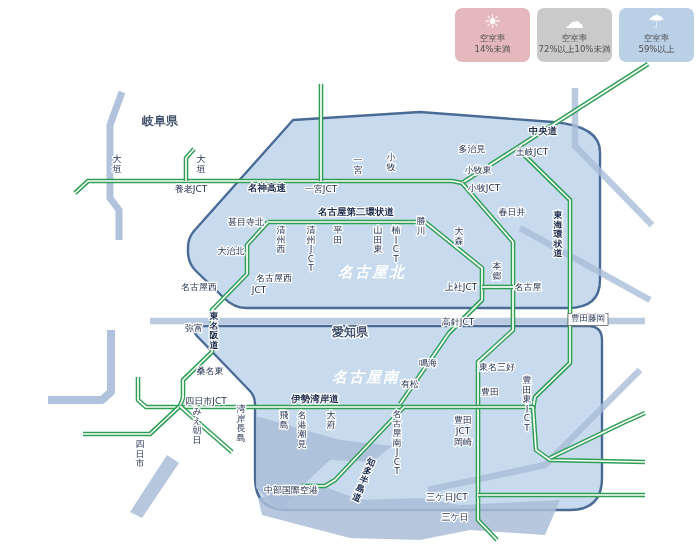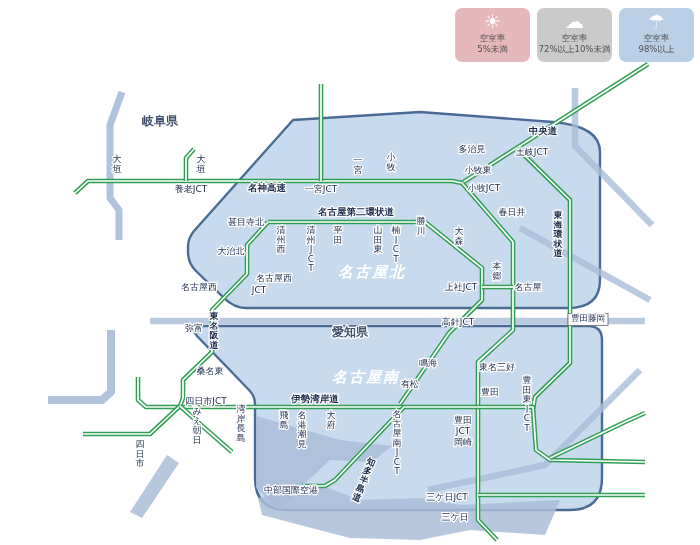--- a/index.html
+++ b/index.html
@@ -128,26 +128,26 @@
         <text x="397" y="417" font-size="9" fill="#1c2b4c" text-anchor="middle" font-family="&quot;DejaVu Sans&quot;,sans-serif" stroke="#ffffff" stroke-width="2.6" paint-order="stroke" stroke-linejoin="round"><tspan x="397">名</tspan><tspan x="397" dy="9.5">古</tspan><tspan x="397" dy="9.5">屋</tspan><tspan x="397" dy="9.5">南</tspan><tspan x="397" dy="9.5">J</tspan><tspan x="397" dy="9.5">C</tspan><tspan x="397" dy="9.5">T</tspan></text>
         <text x="527" y="383" font-size="9" fill="#1c2b4c" text-anchor="middle" font-family="&quot;DejaVu Sans&quot;,sans-serif" stroke="#ffffff" stroke-width="2.6" paint-order="stroke" stroke-linejoin="round"><tspan x="527">豊</tspan><tspan x="527" dy="9.5">田</tspan><tspan x="527" dy="9.5">東</tspan><tspan x="527" dy="9.5">J</tspan><tspan x="527" dy="9.5">C</tspan><tspan x="527" dy="9.5">T</tspan></text>
         <text x="370" y="465" font-size="9" fill="#1c2b4c" text-anchor="middle" font-family="&quot;DejaVu Sans&quot;,sans-serif" font-weight="bold" stroke="#ffffff" stroke-width="2.6" paint-order="stroke" stroke-linejoin="round" transform="rotate(22 370 465)"><tspan x="370">知</tspan><tspan x="370" dy="9.5">多</tspan><tspan x="370" dy="9.5">半</tspan><tspan x="370" dy="9.5">島</tspan><tspan x="370" dy="9.5">道</tspan></text>
       </g>
     </svg>
 
   <div class="legend">
     <div class="legend-item" style="background-color: rgb(229, 185, 188);">
       <div class="legend-icon">☀</div>
       <div class="legend-line">空室率</div>
-      <div class="legend-line">5%未満</div>
+      <div class="legend-line">14%未満</div>
     </div>
     <div class="legend-item" style="background-color: rgb(201, 202, 201);">
       <div class="legend-icon">☁</div>
       <div class="legend-line">空室率</div>
       <div class="legend-line">72%以上10%未満</div>
     </div>
     <div class="legend-item" style="background-color: rgb(186, 208, 231);">
       <div class="legend-icon">☂</div>
       <div class="legend-line">空室率</div>
-      <div class="legend-line">98%以上</div>
+      <div class="legend-line">59%以上</div>
     </div>
   </div>
 </div>
 
 </body></html>

